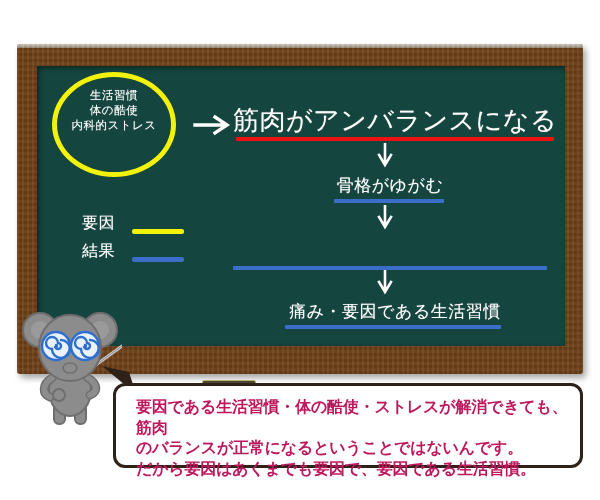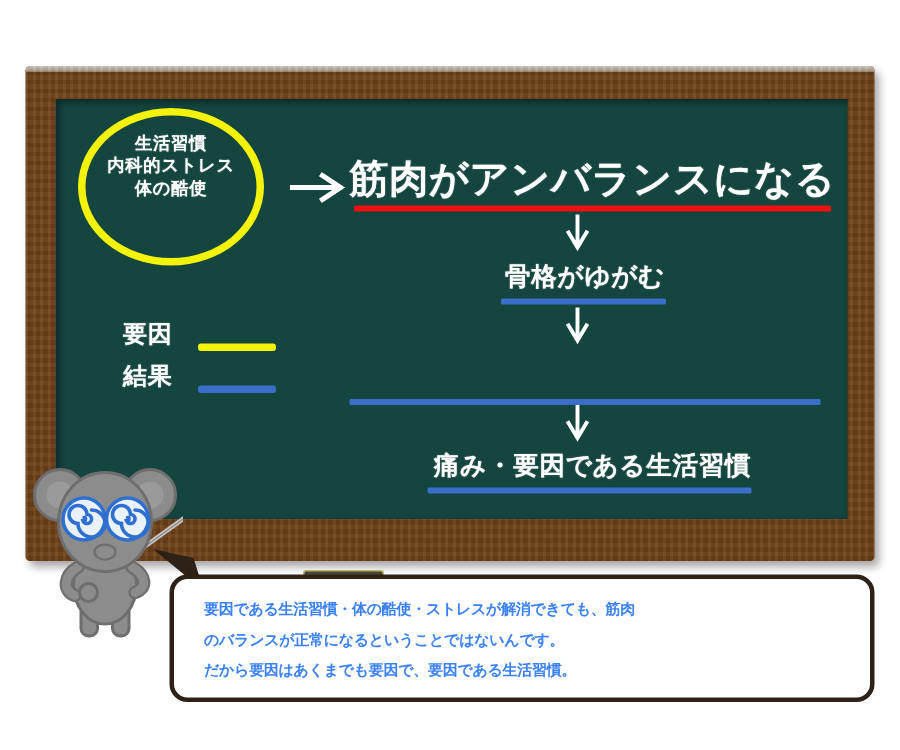--- a/index.html
+++ b/index.html
@@ -41,21 +41,21 @@
     position:absolute;left:2px;top:5px;width:48px;height:10px;
     background:repeating-linear-gradient(180deg,#474747 0 2px,#2e2e2e 2px 4px);
     border-radius:1px;
   }
   .eraser .top{
     position:absolute;left:0;top:0;width:52px;height:7px;
     background:#4a4533;border:1px solid #b8b46a;border-radius:2px;
   }
 
   
-  .chalk{color:#ffffff;font-weight:bold;letter-spacing:.5px;
+  .chalk{color:#ffffff;font-weight:normal;letter-spacing:.5px;
     text-shadow:0 0 1px rgba(255,255,255,.45);}
 
   .circle{
     position:absolute;left:52px;top:72px;width:124px;height:105px;
     border:5px solid #f2f20a;border-radius:50%;
     box-sizing:border-box;
   }
   .circle-text{
     position:absolute;left:46px;top:88px;width:136px;text-align:center;
     font-size:11.5px;line-height:15px;
@@ -83,21 +83,21 @@
   .mouse{position:absolute;left:18px;top:300px;width:104px;height:140px;}
 
   
   .bubble{
     position:absolute;left:113px;top:383px;width:470px;height:85px;
     background:#ffffff;border:3px solid #2e2118;border-radius:12px;
     box-sizing:border-box;
   }
   .bubble-text{
     position:absolute;left:20px;top:11px;width:436px;
-    font-size:10px;line-height:20.5px;color:#3b82f6;font-weight:bold;
+    font-size:16px;line-height:20.5px;color:#be185d;font-weight:bold;
     letter-spacing:-.2px;
   }
   .bubble-tail{position:absolute;left:96px;top:364px;width:44px;height:32px;}
 </style>
 </head>
 <body>
 
 <div id="stage">
 
   <div class="board-outer">
@@ -107,22 +107,22 @@
 
     <div class="eraser">
       <div class="felt"></div>
       <div class="top"></div>
     </div>
   </div>
 
   <div class="circle"></div>
   <div class="circle-text chalk">
     <div>生活習慣</div>
+    <div>体の酷使</div>
     <div>内科的ストレス</div>
-    <div>体の酷使</div>
   </div>
 
   <svg class="arrow-right" viewBox="0 0 44 26">
     <path d="M2 13 H30 M22 5 L34 13 L22 21" fill="none" stroke="#ffffff" stroke-width="3.4" stroke-linecap="square" stroke-linejoin="miter"></path>
   </svg>
 
   <div class="legend">
     <div class="legend-row">
       <span class="legend-label chalk">要因</span>
       <span class="legend-line" style="background:#f2f20a"></span>

